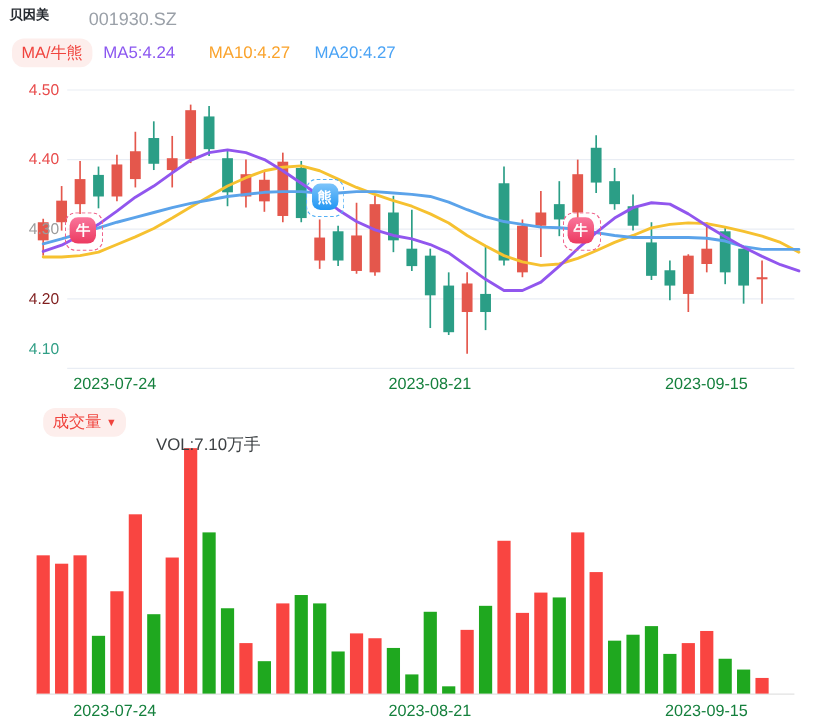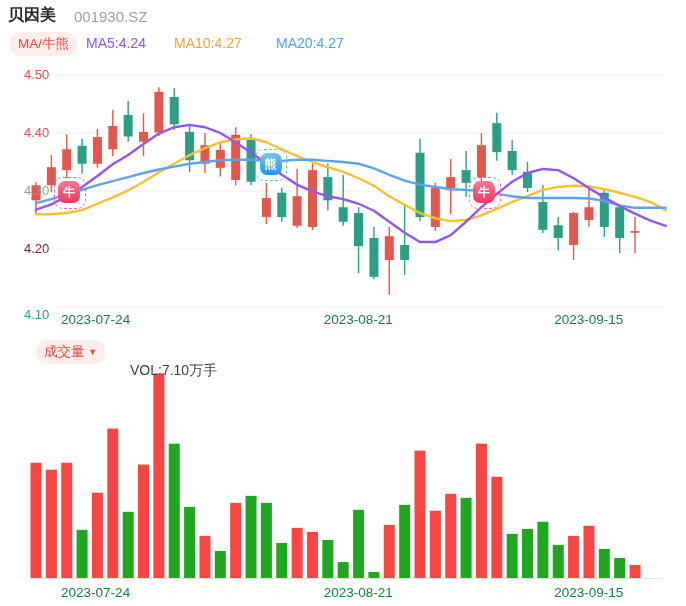--- a/index.html
+++ b/index.html
@@ -1,27 +1,27 @@
 <!DOCTYPE html>
 <html><head>
 <meta charset="utf-8">
 <style>
   html,body{margin:0;padding:0;background:#fff;}
   body{width:686px;height:606px;overflow:hidden;position:relative;
        font-family:"Liberation Sans","DejaVu Sans",sans-serif;}
   .abs{position:absolute;}
-  #page-title{left:8px;top:5px;font-size:16px;font-weight:bold;color:#24292f;}
+  #page-title{left:8px;top:5px;font-size:11px;font-weight:bold;color:#24292f;}
   #stock-code{left:74px;top:8px;font-size:15px;color:#9aa0a8;}
   .pill{background:#fdeeec;color:#f0443e;border-radius:10px;padding:3px 8px;
         font-size:13.5px;white-space:nowrap;}
   #ma-toggle{left:10px;top:32px;}
   .ma-item{top:35px;font-size:14px;white-space:nowrap;}
   #ma5-label{left:86px;}
   #ma10-label{left:174px;}
-  #ma20-label{left:262px;margin-left:14px;}
+  #ma20-label{left:262px;}
   .y-label{width:34px;font-size:13px;text-align:left;left:24px;}
   .x-label{width:90px;text-align:right;font-size:13.5px;color:#15803d;}
   #vol-toggle{left:36px;top:340px;}
   #vol-caret{font-size:9px;position:relative;top:-1px;}
   #vol-readout{left:130px;top:362px;font-size:14px;color:#3c4043;}
   #chart-svg{left:0;top:0;}
   .badge-frame{width:32px;height:32px;border-radius:9px;box-sizing:border-box;}
   .badge-frame.bull{border:1.5px dashed #f0648d;}
   .badge-frame.bear{border:1.5px dashed #55b0f5;}
   .badge{width:22px;height:22px;margin:3.5px;border-radius:7px;text-align:center;
@@ -173,21 +173,21 @@
 <div id="ma20-label" class="abs ma-item" style="color: rgb(74, 163, 245);">MA20:4.27</div>
 
 <div id="vol-toggle" class="abs pill"><span>成交量</span> <span id="vol-caret">▼</span></div>
 <div id="vol-readout" class="abs">VOL:7.10万手</div>
 
 <div id="overlay" class="abs" style="left:0;top:0;width:686px;height:606px;pointer-events:none;">
     <div class="abs y-label" style="top: 67px; color: rgb(232, 74, 74);">4.50</div>
     <div class="abs y-label" style="top: 125px; color: rgb(232, 74, 74);">4.40</div>
     <div class="abs y-label" style="top: 183px; color: rgb(155, 155, 155);">4.30</div>
     <div class="abs y-label" style="top: 241px; color: #7f1d1d;">4.20</div>
-    <div class="abs y-label" style="top: 307px; color: rgb(47, 158, 133);">4.10</div>
+    <div class="abs y-label" style="top: 283px; color: rgb(47, 158, 133);">4.10</div>
     <div class="abs x-label" style="left: 40.152px; top: 312px;">2023-07-24</div>
     <div class="abs x-label" style="left: 40.152px; top: 585px;">2023-07-24</div>
     <div class="abs x-label" style="left: 302.808px; top: 312px;">2023-08-21</div>
     <div class="abs x-label" style="left: 302.808px; top: 585px;">2023-08-21</div>
     <div class="abs x-label" style="left: 533.208px; top: 312px;">2023-09-15</div>
     <div class="abs x-label" style="left: 533.208px; top: 585px;">2023-09-15</div>
     <div class="abs badge-frame bull" style="left: 53.792px; top: 176.74px;">
       <div class="badge bull">牛</div>
     </div>
     <div class="abs badge-frame bear" style="left: 255.008px; top: 148.9px;">

